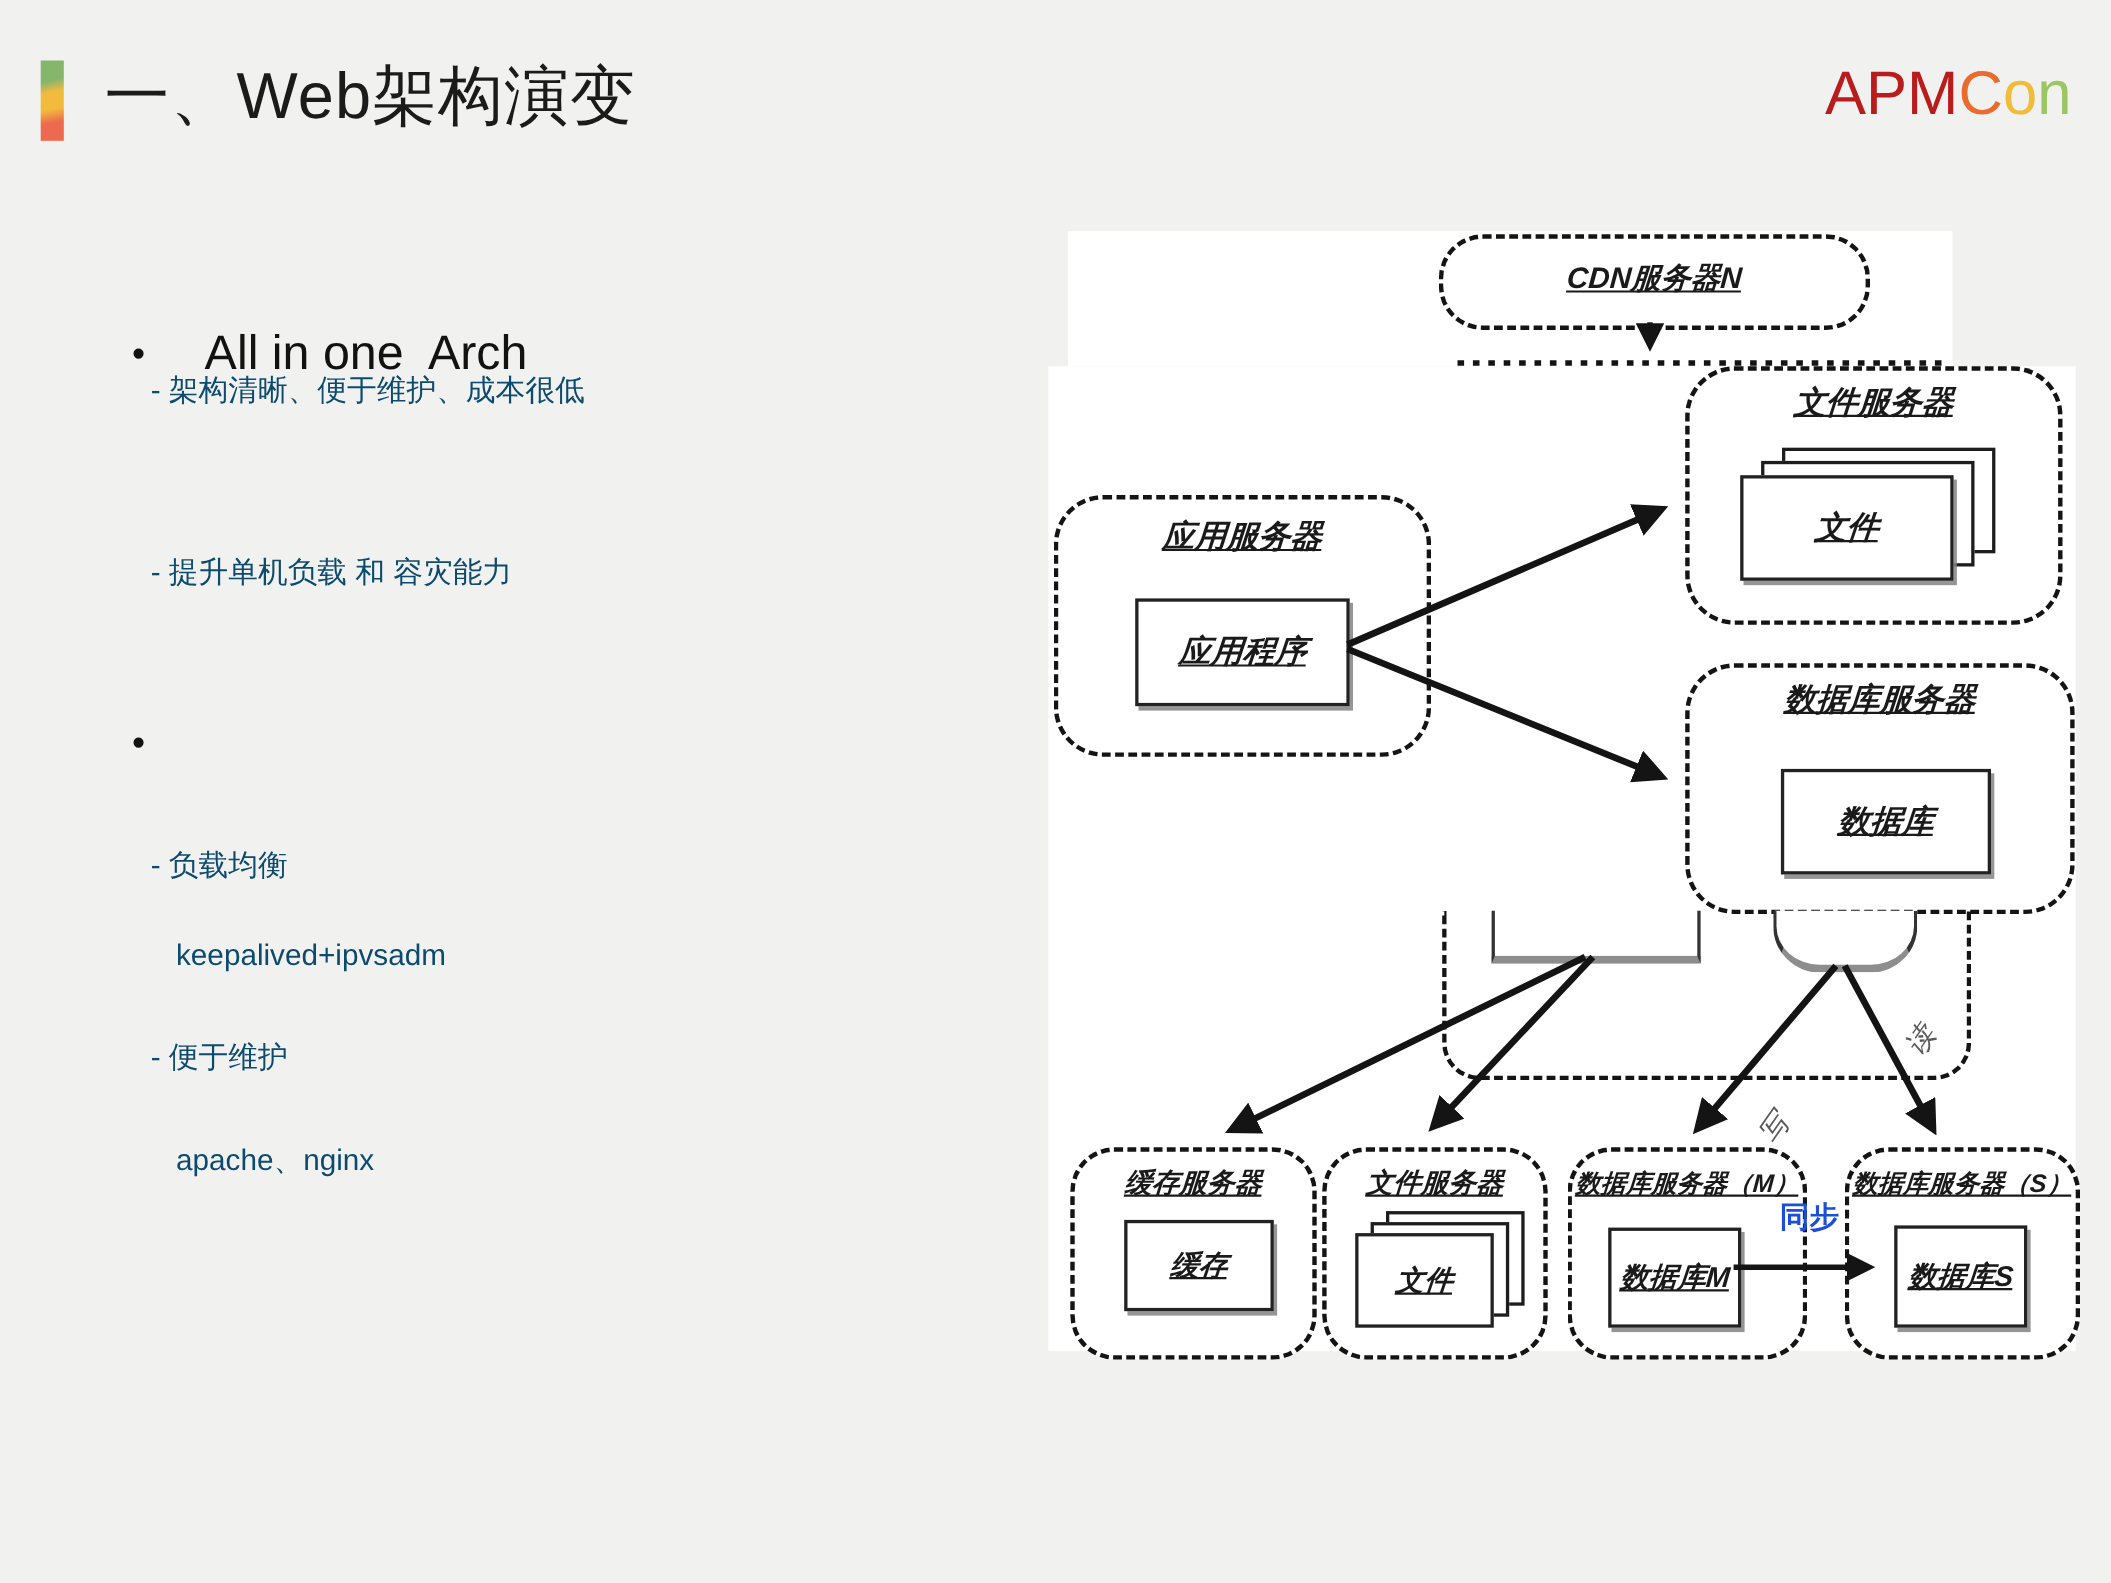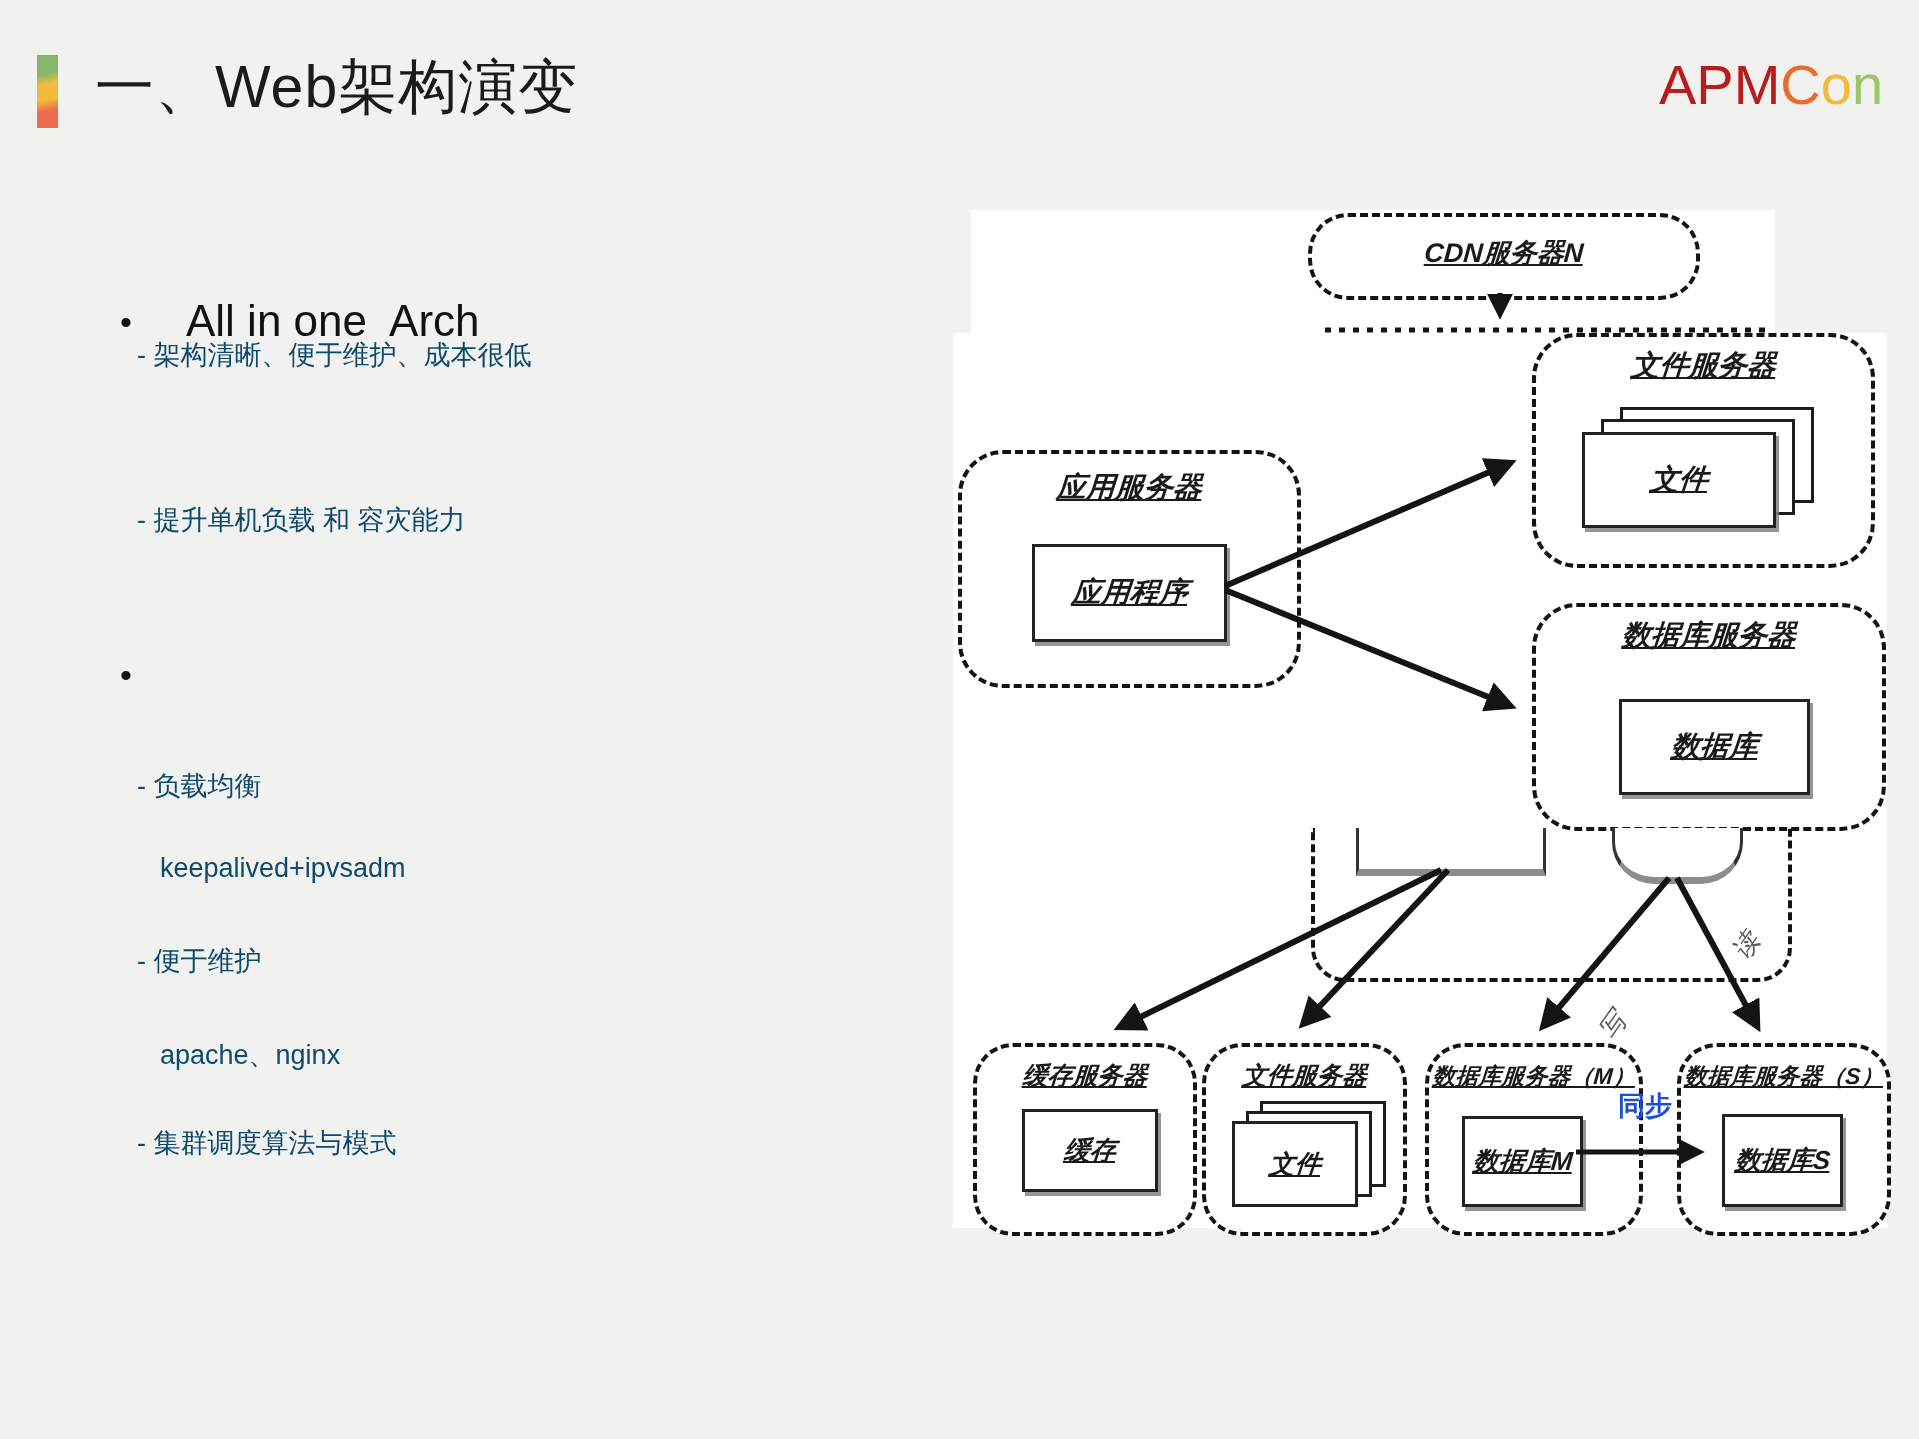--- a/index.html
+++ b/index.html
@@ -93,21 +93,20 @@
   <span class="h-dot" style="left:120px;top:303px;">•</span>
   <div class="h-bullet" style="left:186px;top:296px;">All in one  Arch</div>
   <div class="sub" style="left:137px;top:322px;">- 架构清晰、便于维护、成本很低</div>
   <div class="sub" style="left:137px;top:487px;">- 提升单机负载 和 容灾能力</div>
 
   <span class="h-dot" style="left:120px;top:656px;">•</span>
   <div class="sub" style="left:137px;top:753px;">- 负载均衡</div>
   <div class="sub" style="left:160px;top:838px;">keepalived+ipvsadm</div>
   <div class="sub" style="left:137px;top:928px;">- 便于维护</div>
   <div class="sub" style="left:160px;top:1022px;">apache、nginx</div>
-  <div class="sub" style="left:137px;top:1110px;">- 集群调度算法与模式</div>
 
   <div class="white-a"></div>
   <div class="white-b"></div>
 
   <div class="dbox" style="left:1308px;top:213px;width:384px;height:79px;border-radius:40px;">
     <div class="dbox-title" style="top:18px;font-size:27px;">CDN服务器N</div>
   </div>
 
   <div class="dbox" style="left:1532px;top:333px;width:335px;height:227px;">
     <div class="dbox-title">文件服务器</div>

